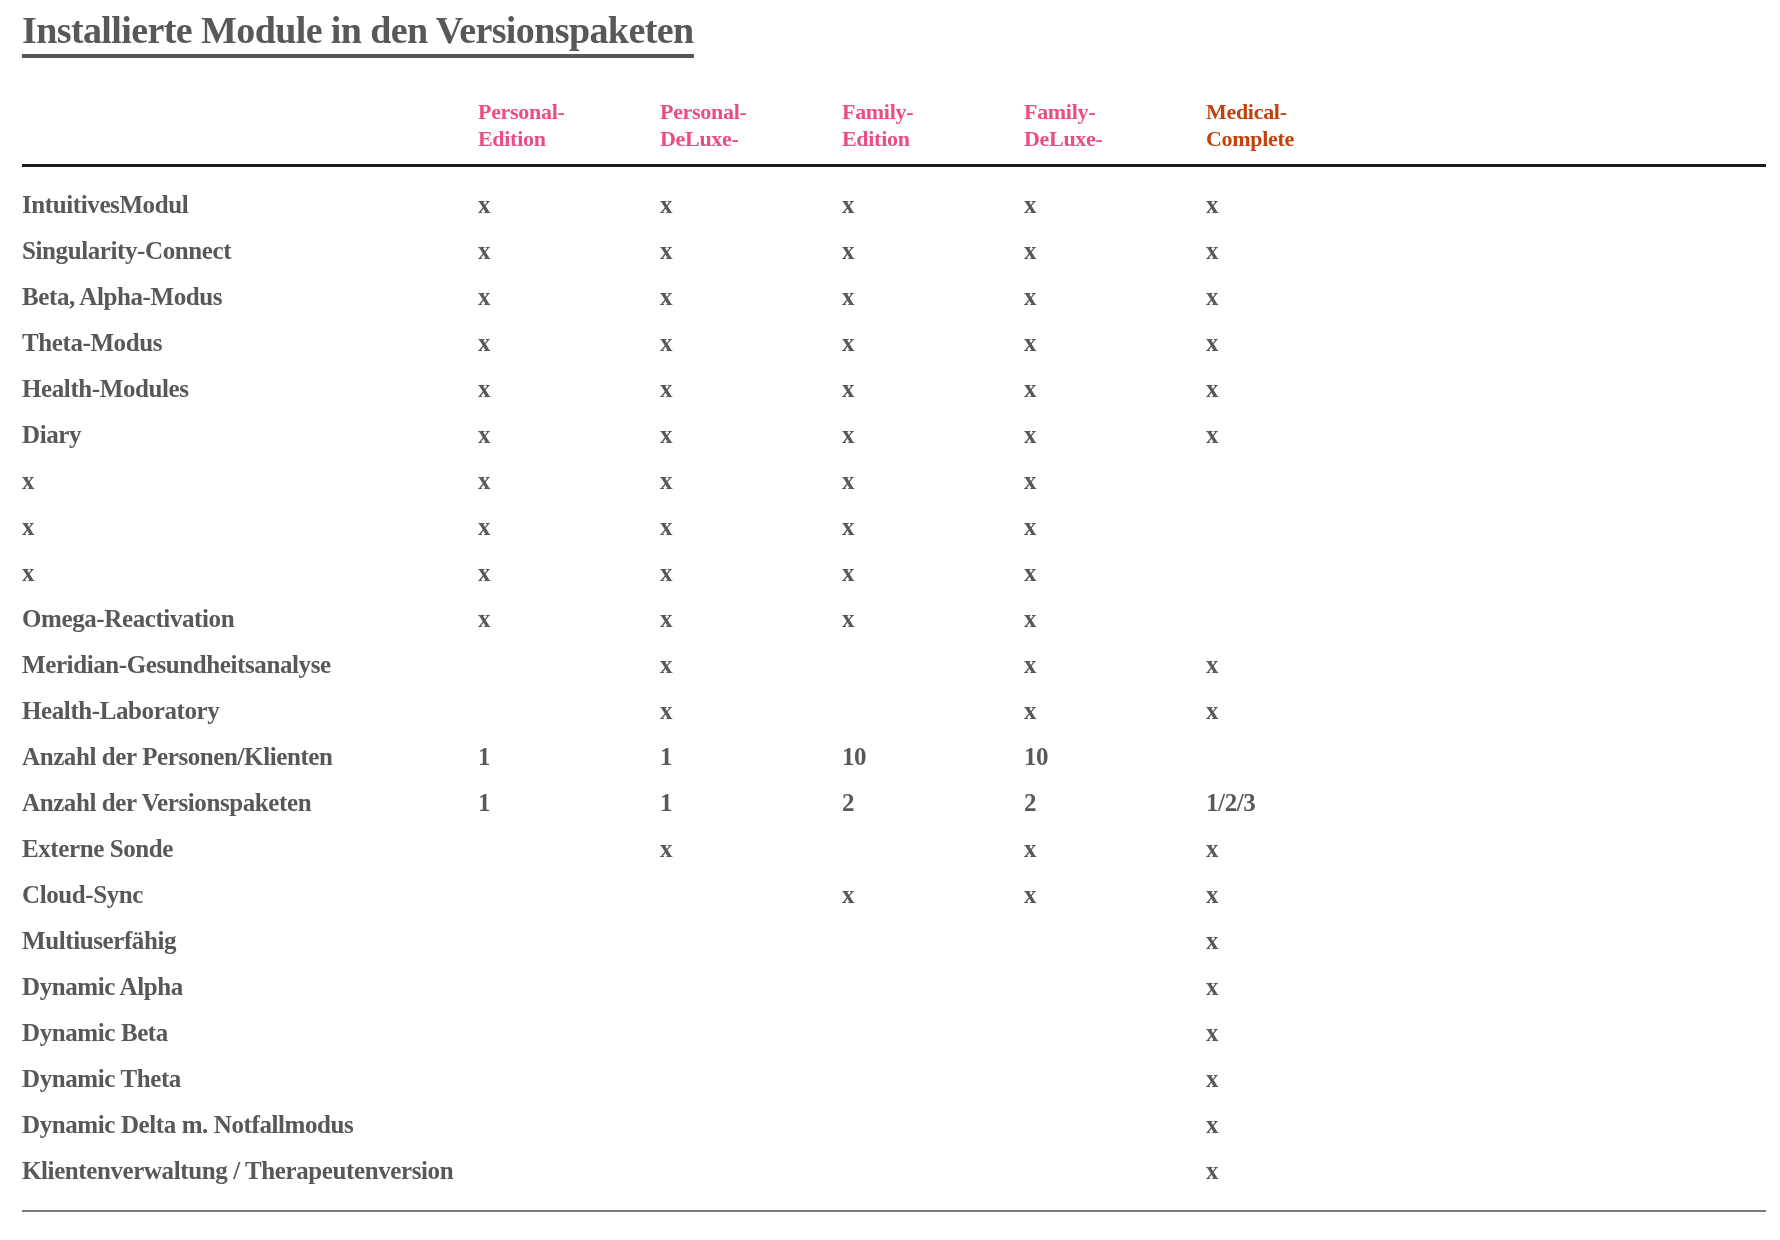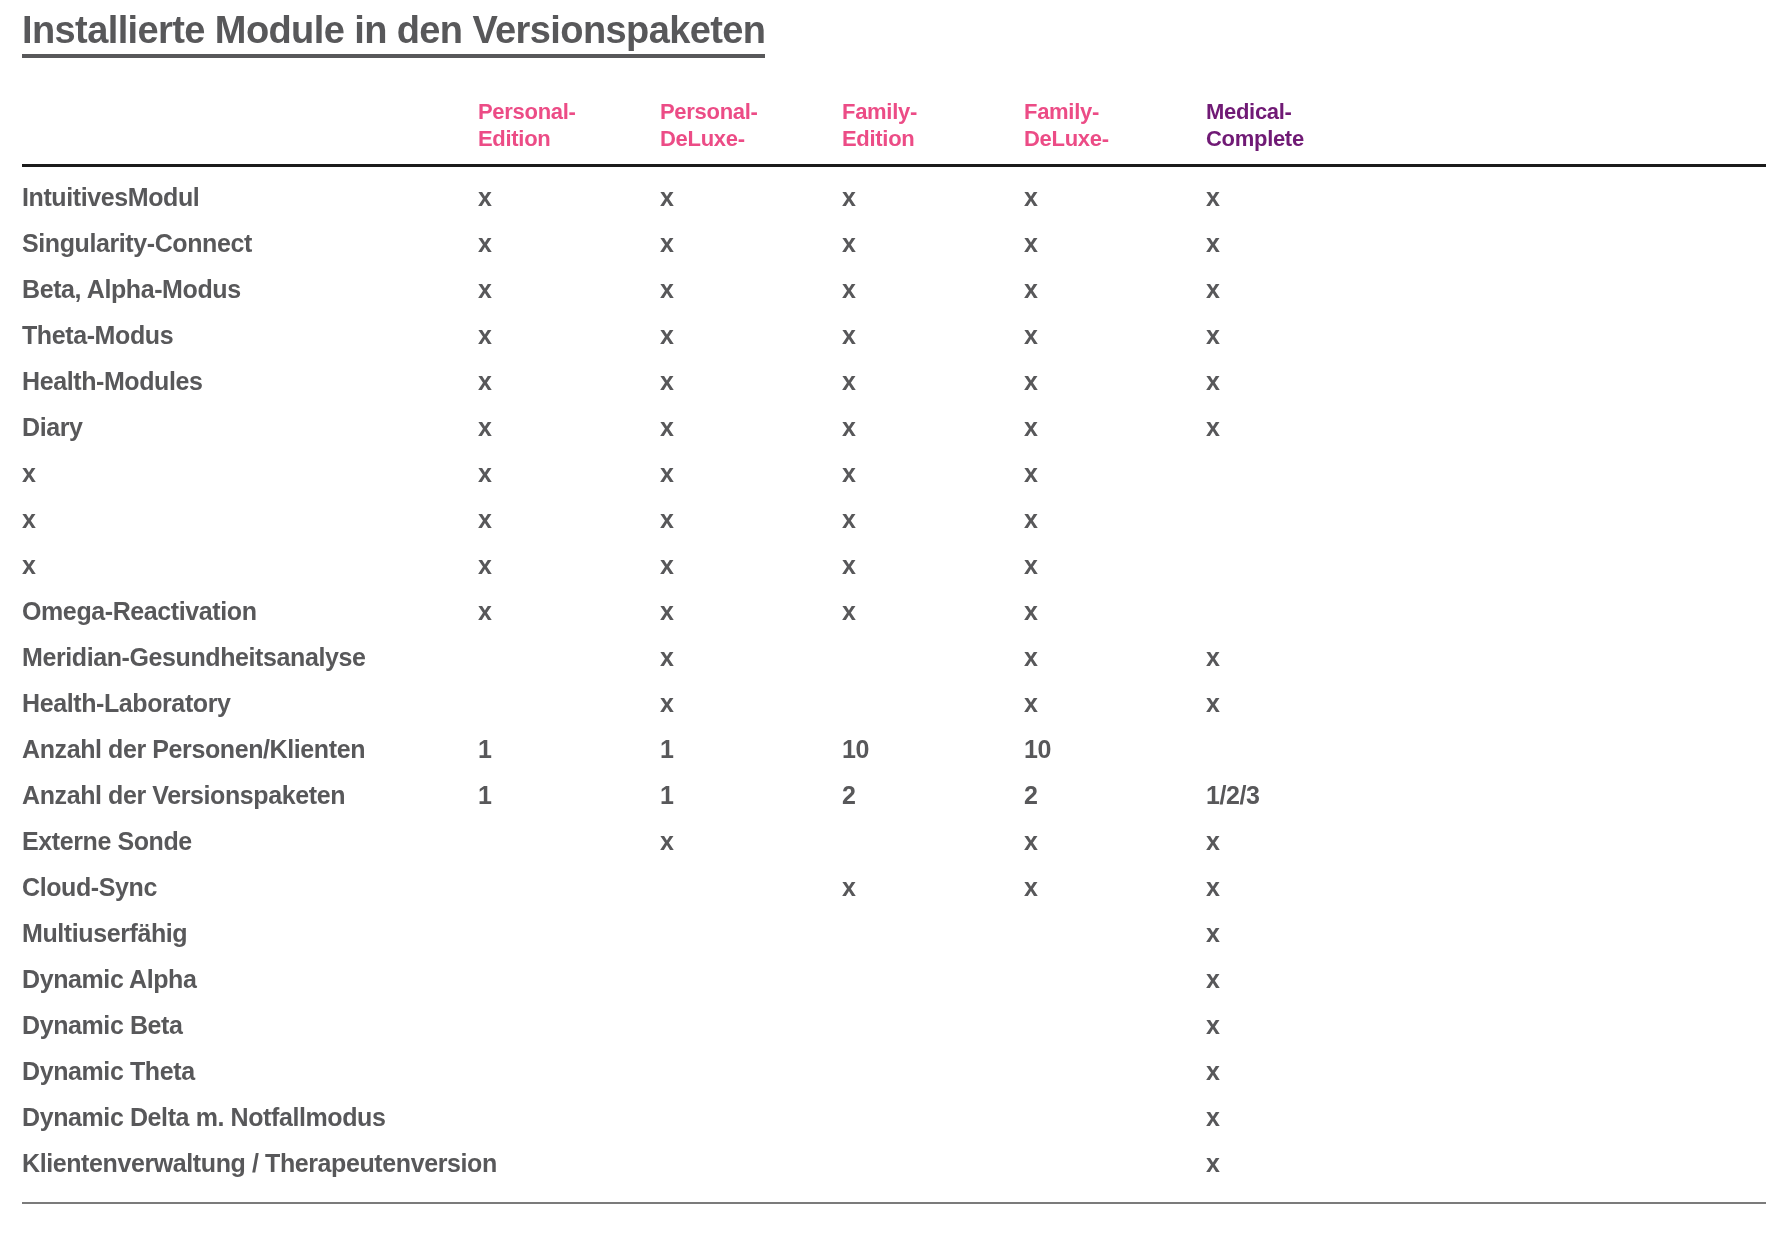--- a/index.html
+++ b/index.html
@@ -8,20 +8,21 @@
     background: #ffffff;
     width: 1780px;
     height: 1240px;
     overflow: hidden;
     font-family: "Liberation Sans", "DejaVu Sans", sans-serif;
   }
   .page {
     padding: 8px 14px 16px 22px;
     box-sizing: border-box;
     width: 1628px;
+    font-family: Liberation Serif, serif;
   }
   .page-title {
     display: inline-block;
     margin: 0;
     font-size: 38px;
     font-weight: bold;
     letter-spacing: -0.6px;
     line-height: 44px;
     color: #58585a;
     border-bottom: 4px solid #58585a;
@@ -40,20 +41,21 @@
   }
   .col-header {
     font-size: 22px;
     font-weight: bold;
     line-height: 27px;
     letter-spacing: -0.3px;
   }
   .tbody {
     padding: 7px 0 16px 0;
     border-bottom: 2px solid #7b7b7b;
+    margin-top: 8px;
   }
   .row {
     display: grid;
     grid-template-columns: 456px 182px 182px 182px 182px auto;
     height: 46px;
     line-height: 46px;
     font-size: 25px;
     font-weight: bold;
     color: #58585a;
     letter-spacing: -0.4px;
@@ -82,21 +84,21 @@
           <div>DeLuxe-</div>
         </div>
         <div class="col-header" style="color: rgb(236, 76, 134);">
           <div>Family-</div>
           <div>Edition</div>
         </div>
         <div class="col-header" style="color: rgb(236, 76, 134);">
           <div>Family-</div>
           <div>DeLuxe-</div>
         </div>
-        <div class="col-header" style="color: #701a75;">
+        <div class="col-header" style="color: #c2410c;">
           <div>Medical-</div>
           <div>Complete</div>
         </div>
       </div>
     <div class="tbody" id="tbody">
 
     <div class="row">
           <div>IntuitivesModul</div>
           <div>x</div>
           <div>x</div>

